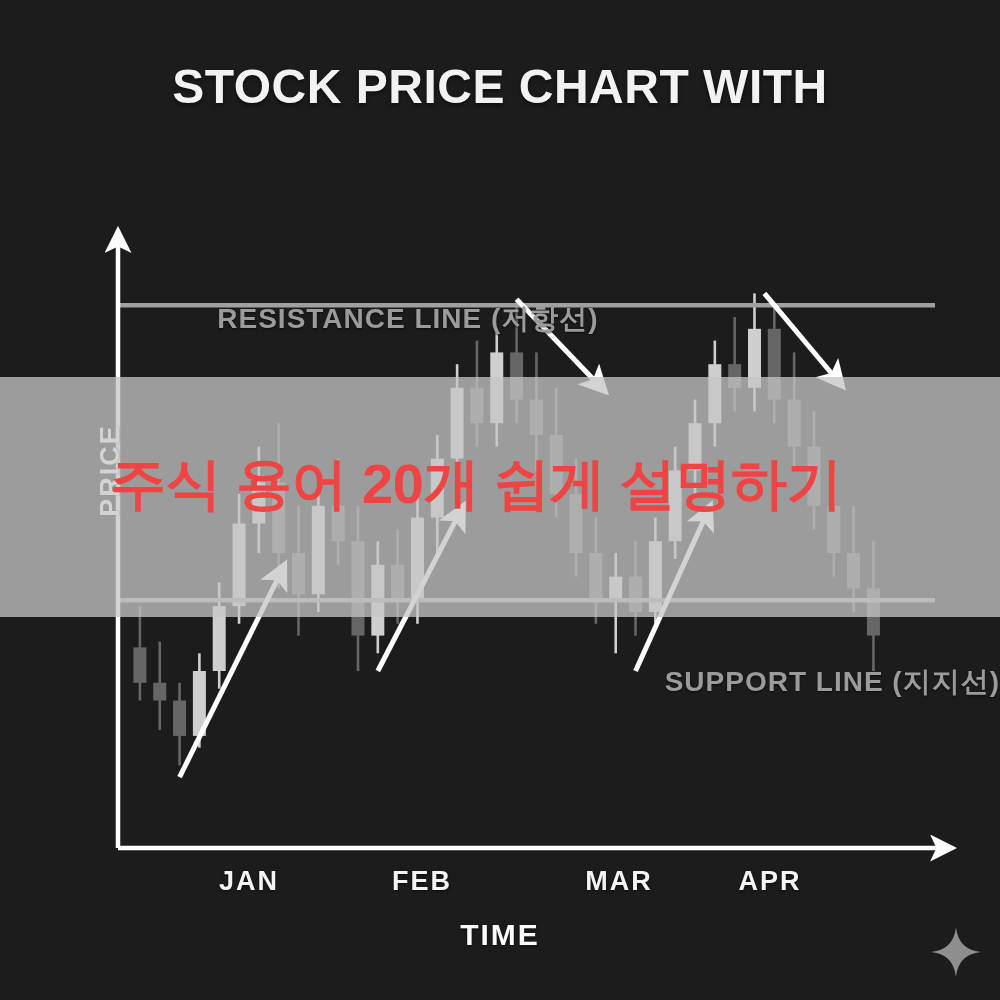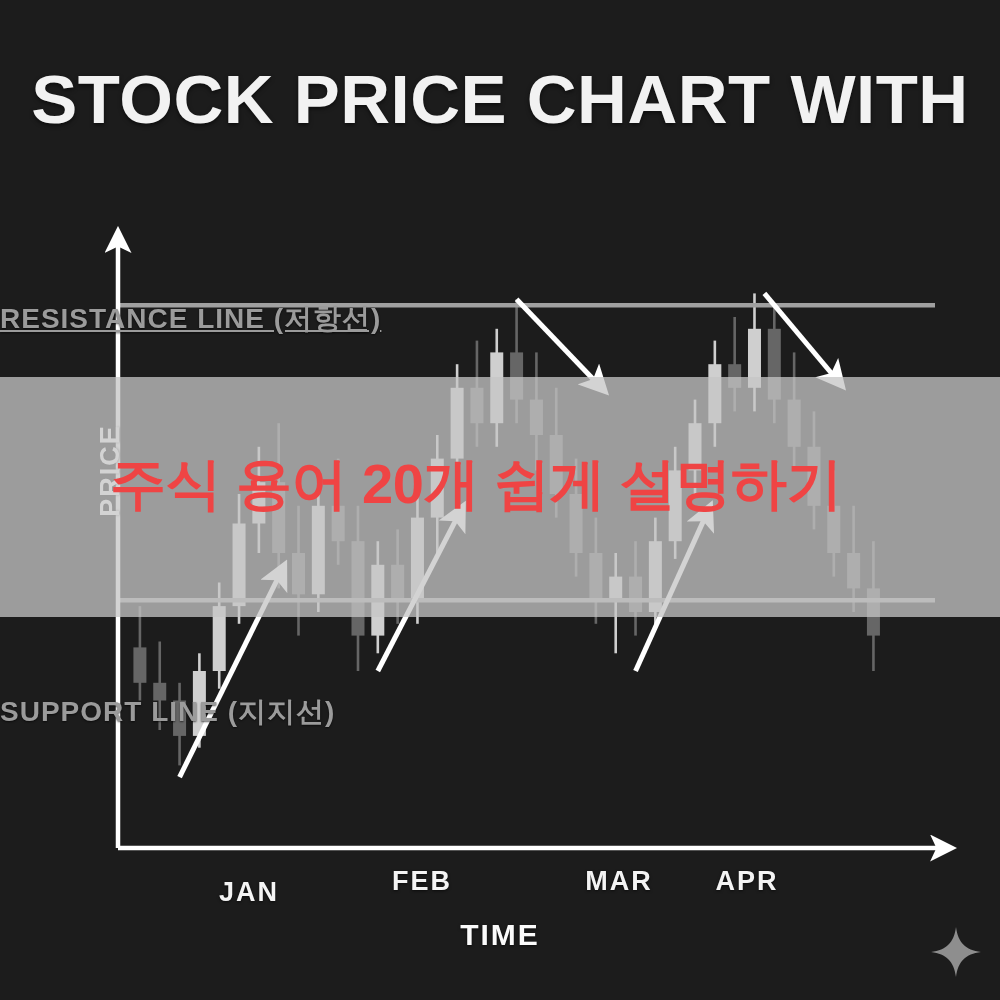--- a/index.html
+++ b/index.html
@@ -18,21 +18,21 @@
 
   
   #title-block {
     position: absolute;
     left: 0;
     top: 58px;
     width: 1000px;
     text-align: center;
     color: #f2f2f2;
     font-weight: bold;
-    font-size: 69px;
+    font-size: 48px;
     line-height: 1.22;
     letter-spacing: 0.5px;
     text-shadow: 0 2px 4px rgba(0,0,0,0.55);
     pointer-events: none;
   }
   #title-block .tline { display: block; white-space: nowrap; }
 
   
   #plot {
     position: absolute;
@@ -83,22 +83,22 @@
   
   .line-tag {
     position: absolute;
     color: #9b9b9b;
     font-weight: bold;
     font-size: 28px;
     letter-spacing: 1px;
     white-space: nowrap;
     text-shadow: 0 1px 2px rgba(0,0,0,0.6);
   }
-  #resistance-tag { left: 0; top: 300px; width: 816px; text-align: left; text-decoration: underline; }
-  #support-tag    { left: 0; top: 663px; width: 1000px; text-align: left; margin-top: 30px; }
+  #resistance-tag { left: 0; top: 300px; width: 816px; text-align: center; }
+  #support-tag    { left: 0; top: 663px; width: 1000px; text-align: right; }
 
   
   #banner {
     position: absolute;
     left: 0;
     top: 377px;
     width: 1000px;
     height: 240px;
     background: rgba(197,197,197,0.76);
   }
@@ -309,24 +309,24 @@
         </g>
     </svg>
   </div>
 
   <div class="line-tag" id="resistance-tag">RESISTANCE LINE (저항선)</div>
   <div class="line-tag" id="support-tag">SUPPORT LINE (지지선)</div>
 
   <div id="price-label">PRICE</div>
   <div id="time-label">TIME</div>
   <div id="month-ticks">
-      <div class="month-tick" style="left: 188.95px; margin-top: 11px;">JAN</div>
+      <div class="month-tick" style="left: 188.95px;">JAN</div>
       <div class="month-tick" style="left: 362px;">FEB</div>
       <div class="month-tick" style="left: 559px;">MAR</div>
-      <div class="month-tick" style="left: 687px; text-align: center;">APR</div>
+      <div class="month-tick" style="left: 710px; text-align: center;">APR</div>
     </div>
 
   <div id="banner"></div>
   <div id="banner-text">주식 용어 20개 쉽게 설명하기</div>
 
   <svg id="sparkle" viewBox="0 0 100 100">
     <path d="M50 2 C54 32 68 46 98 50 C68 54 54 68 50 98 C46 68 32 54 2 50 C32 46 46 32 50 2 Z" fill="#8e8e8e"></path>
   </svg>
 
 </div>

